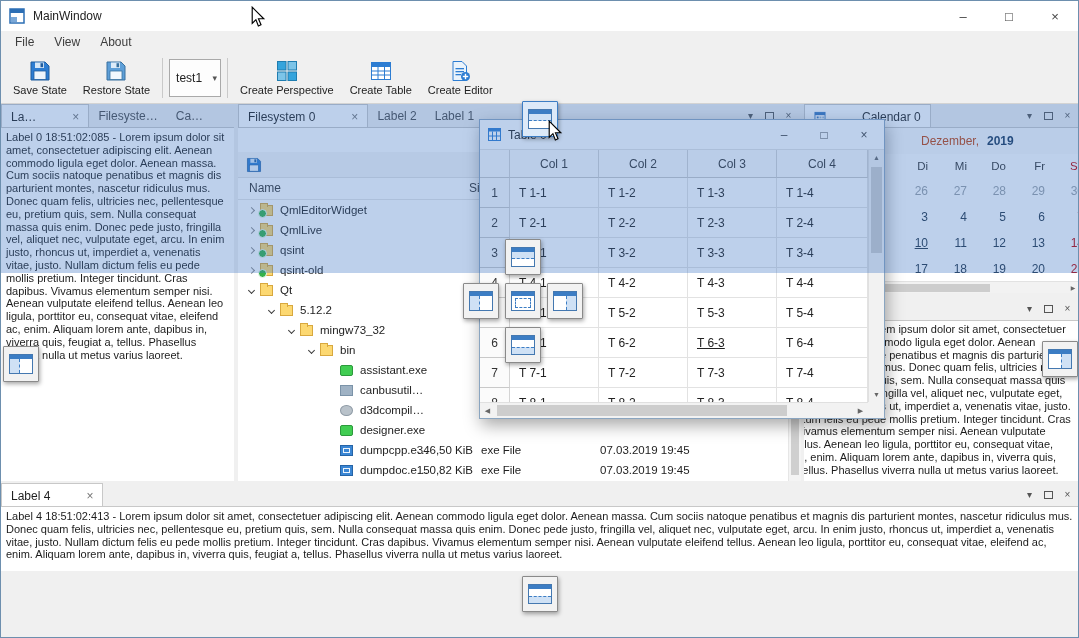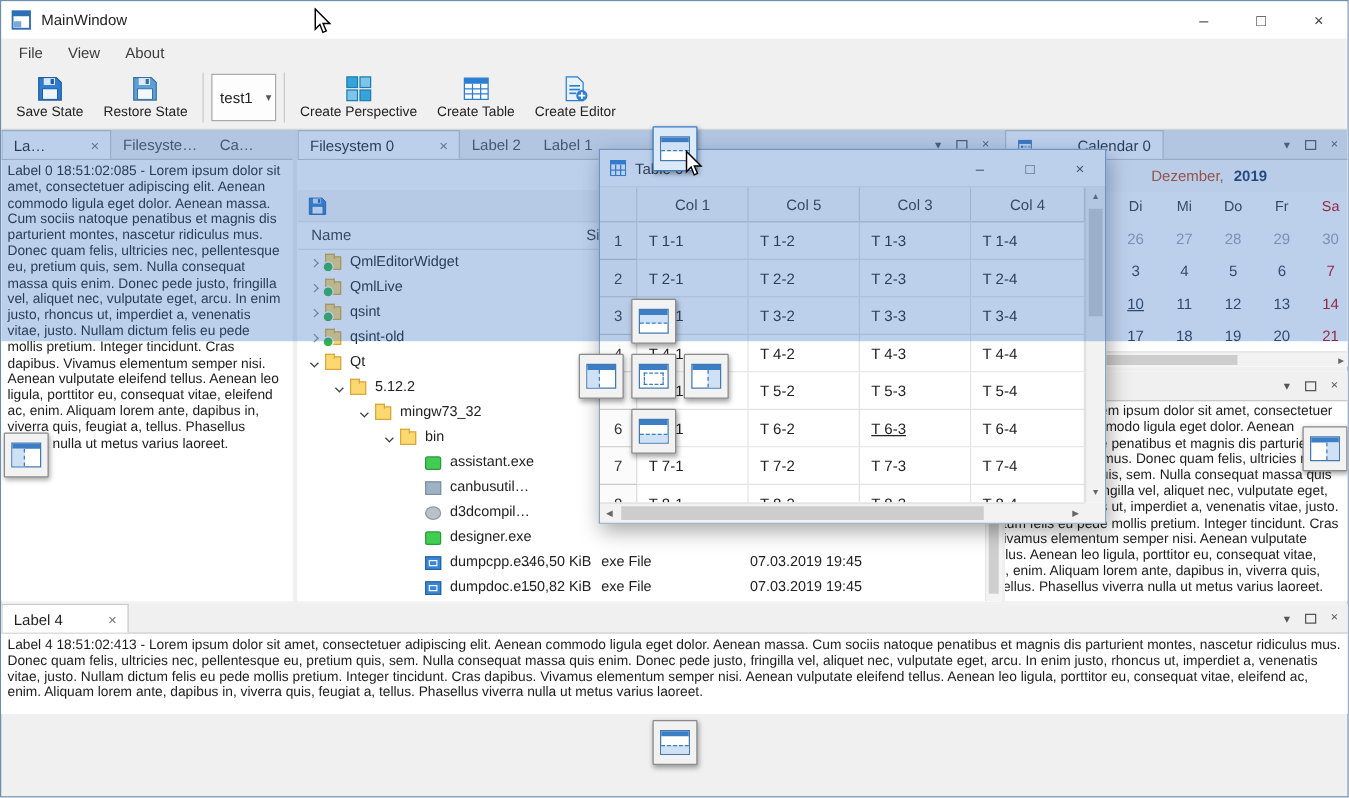--- a/index.html
+++ b/index.html
@@ -74,21 +74,21 @@
   .tree-thumb { position:absolute; left:2px; right:2px; bottom:6px; height:66px; background:#cfcfcf; }
 
   
   .dock-cal { left:803px; top:103px; width:276px; height:189px; }
   .cal-ico { width:12px; height:11px; flex:none; }
   .cal-nav { position:absolute; left:0; right:0; top:24px; height:26px; background:#fbfbfb; }
   .cal-month { position:absolute; left:117px; top:0; line-height:26px; font-weight:normal; font-size:12px; color:#c2410c; }
   .cal-year  { position:absolute; left:183px; top:0; line-height:26px; font-weight:bold; font-size:12px; color:#17365a; }
   .cal-wd-row { position:absolute; left:0; right:0; top:50px; height:24px; }
   .cal-grid { position:absolute; left:0; right:0; top:74px; height:104px; }
-  .cal-cell { position:absolute; width:39px; text-align:center; font-size:11.5px; color:#23364a; }
+  .cal-cell { position:absolute; width:39px; text-align:right; font-size:11.5px; color:#23364a; }
   .cal-wd { line-height:24px; color:#333; }
   .cal-day { height:26px; line-height:26px; font-size:12px; }
   .cal-cell.sa { color:#c00000; }
   .cal-cell.other { color:#9aa0a6; }
   .cal-hscroll { position:absolute; left:0; right:0; top:177px; height:12px; background:#f2f2f2; border-top:1px solid #e2e2e2; }
   .cal-hscroll .sarr { position:absolute; top:0; width:14px; height:11px; font-size:6px; color:#666; display:flex; align-items:center; justify-content:center; }
   .cal-hscroll .sarr.l { left:0; } .cal-hscroll .sarr.r { right:0; }
   .cal-thumb { position:absolute; left:16px; top:2px; height:8px; width:170px; background:#cdcdcd; }
 
   
@@ -535,21 +535,21 @@
           </div>
         <div class="fw-btn">
             <span>×</span>
           </div>
       </div>
     </div>
     <div class="tbl">
       <div class="tbl-head">
           <div class="th" style="left: 0px; width: 30px;"></div>
           <div class="th" style="left: 30px; width: 89px;">Col 1</div>
-          <div class="th" style="left: 119px; width: 89px;">Col 5</div>
+          <div class="th" style="left: 119px; width: 89px;">Col 2</div>
           <div class="th" style="left: 208px; width: 89px;">Col 3</div>
           <div class="th" style="left: 297px; width: 91px;">Col 4</div>
         </div>
       <div class="tbl-body">
           <div class="tbl-row" style="top: 0px;">
             <div class="th rowh" style="left: 0px; width: 30px;">1</div>
             <div class="td" style="left: 30px; width: 89px; text-align: right;">T 1-1</div>
             <div class="td" style="left: 119px; width: 89px;">T 1-2</div>
             <div class="td" style="left: 208px; width: 89px;">T 1-3</div>
             <div class="td" style="left: 297px; width: 91px;">T 1-4</div>

